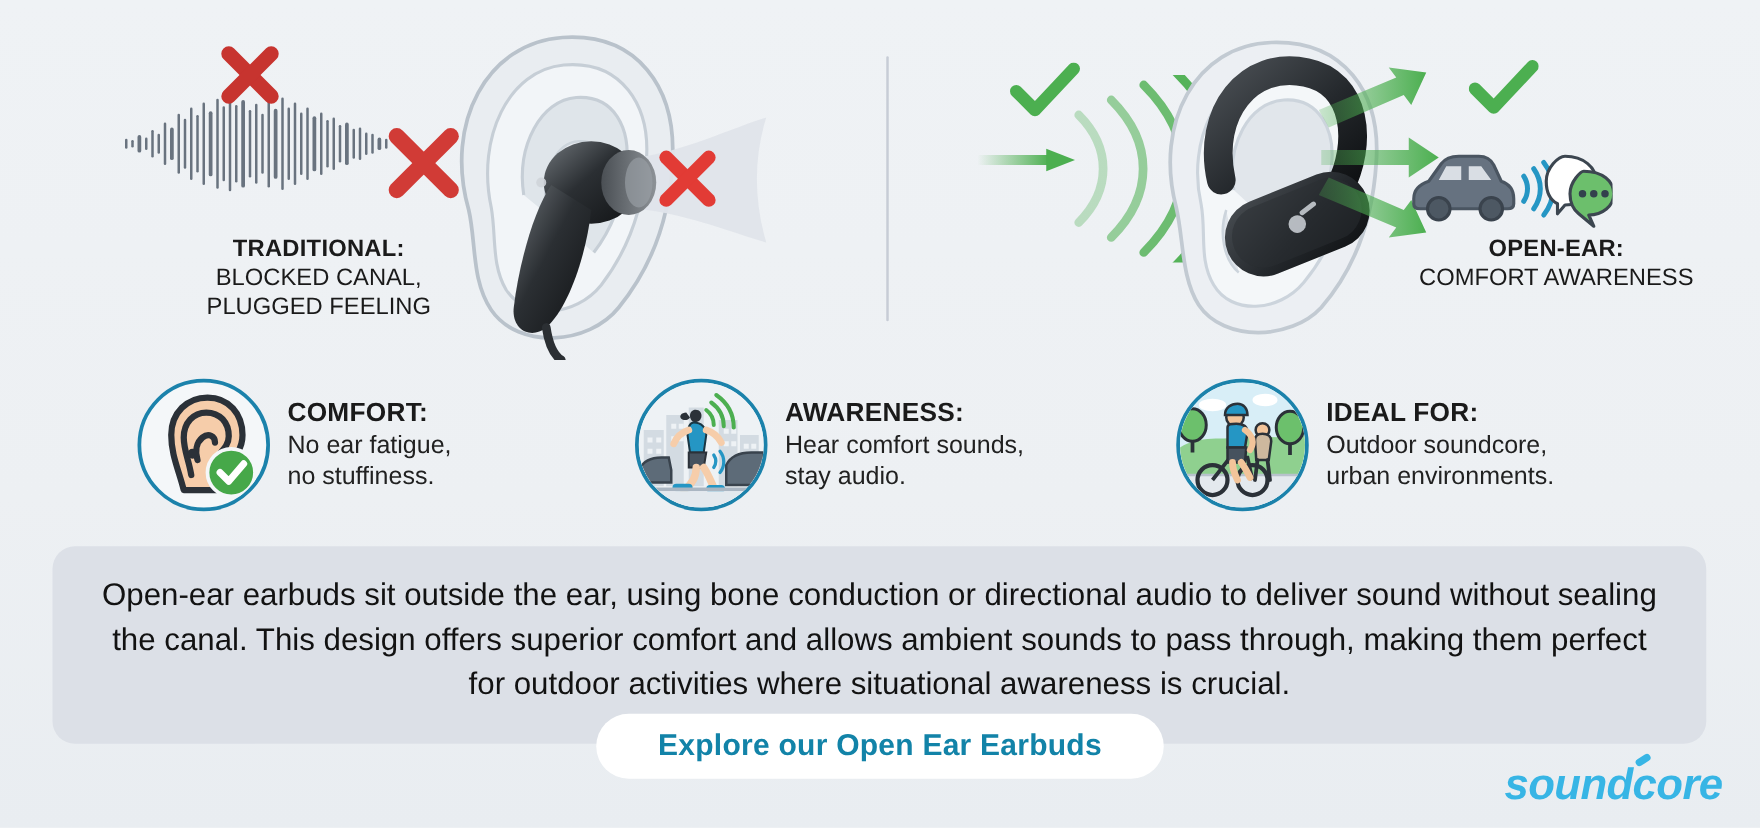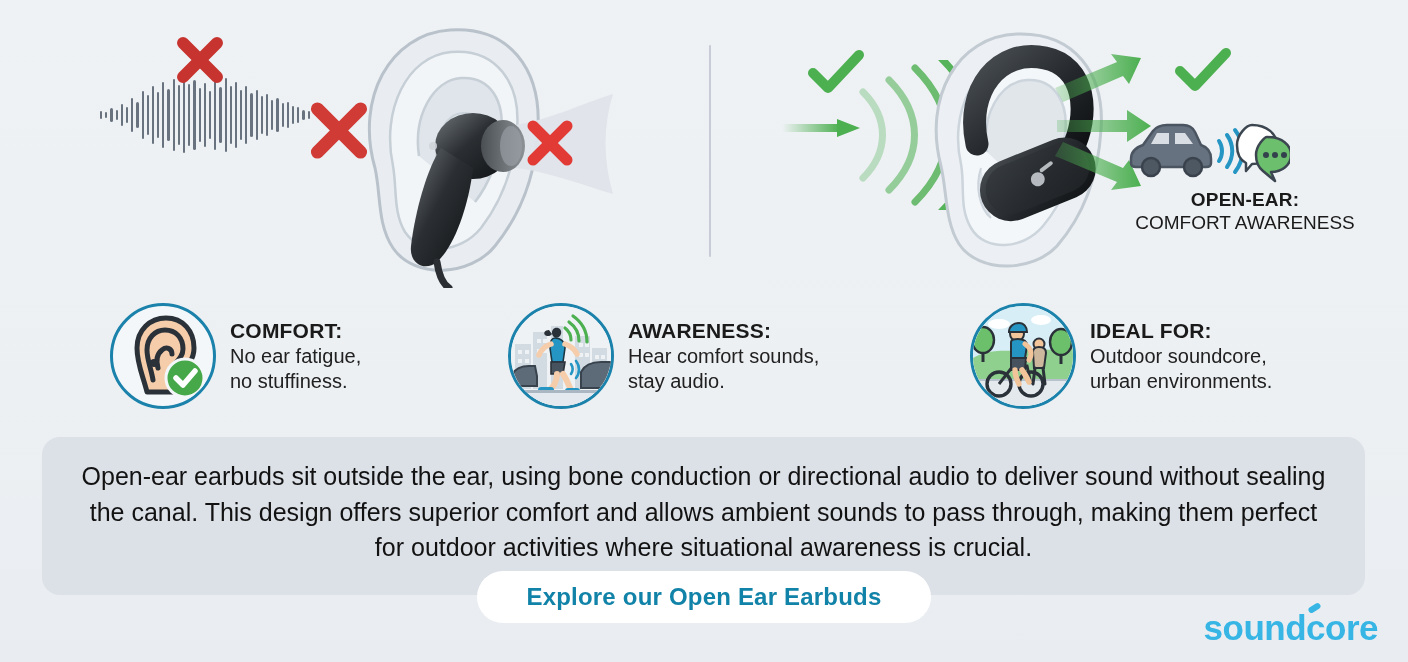--- a/index.html
+++ b/index.html
@@ -55,40 +55,41 @@
   .fcircle {
     width:106px; height:106px; border-radius:50%;
     border:3px solid #1b82ab; background:#f4f7f9;
     box-sizing:border-box; overflow:hidden; position:relative; flex:none;
   }
   .ftext { line-height:1.24; }
   .ftext .ft-title { font-weight:bold; font-size:21px; letter-spacing:.2px; }
   .ftext .ft-body { font-size:20px; color:#212121; }
   #feature-0 { left:110px; }
   #feature-1 { left:508px; }
-  #feature-2 { left:970px;justify-content:flex-end; }
+  #feature-2 { left:941px;justify-content:flex-end; }
 
   
   .panel {
     position:absolute; left:42px; top:437px; width:1323px; height:158px;
     background:#dce0e7; border-radius:18px;
   }
   .panel p {
     margin:0; padding:22px 36px 0; text-align:center;
     font-size:25px; line-height:1.42; color:#121212; letter-spacing:0px;
   }
   .cta {
     position:absolute; left:477px; top:571px; width:454px; height:52px;
     background:#ffffff; border-radius:26px; border:none; cursor:pointer;
     font-family:Liberation Sans, sans-serif;
     font-size:24px; font-weight:bold; color:#1283a8; letter-spacing:.2px;
   }
   .logo {
     position:absolute; right:30px; bottom:14px; height:40px;
     font-size:35px; font-weight:bold; color:#37b5e5; letter-spacing:-.5px;
+    font-style:italic;
   }
   .logo .tick { position:absolute; left:104px; top:-3px; width:13px; height:6px; background:#37b5e5;
     border-radius:3px; transform:rotate(-32deg); }
 </style>
 </head>
 <body>
 
 <div class="stage">
 
   <div class="wave-wrap">
@@ -171,20 +172,25 @@
     <ellipse cx="166" cy="128" rx="11" ry="20" fill="#9aa0a6" opacity=".65"></ellipse>
     <circle cx="88" cy="128" r="4" fill="#cfd4d9" opacity=".9"></circle>
     <path d="M92 244 C94 258 98 266 104 270" stroke="#2b2f33" stroke-width="7" fill="none" stroke-linecap="round"></path>
 
     <g stroke="#e23b35" stroke-width="11" stroke-linecap="round">
       <line x1="188" y1="108" x2="222" y2="142"></line>
       <line x1="222" y1="108" x2="188" y2="142"></line>
     </g>
   </svg>
 
+  <div class="label-block" id="label-left">
+    <div class="hl">TRADITIONAL:</div>
+    <div class="ln">BLOCKED CANAL,</div>
+    <div class="ln">PLUGGED FEELING</div>
+  </div>
 
   <div class="divider"></div>
 
   <svg class="check" id="check-left" viewBox="0 0 56 44">
     <path d="M5 23 L20 38 L51 5" stroke="#4caf50" stroke-width="10" fill="none" stroke-linecap="round" stroke-linejoin="round"></path>
   </svg>
   <svg class="check" id="check-right" viewBox="0 0 56 44">
     <path d="M5 23 L20 38 L51 5" stroke="#4caf50" stroke-width="10" fill="none" stroke-linecap="round" stroke-linejoin="round"></path>
   </svg>
 

